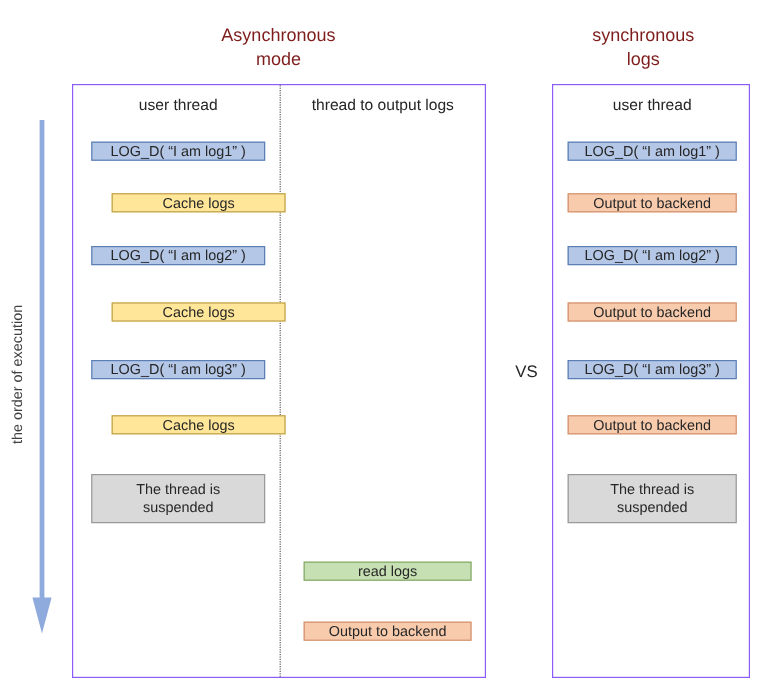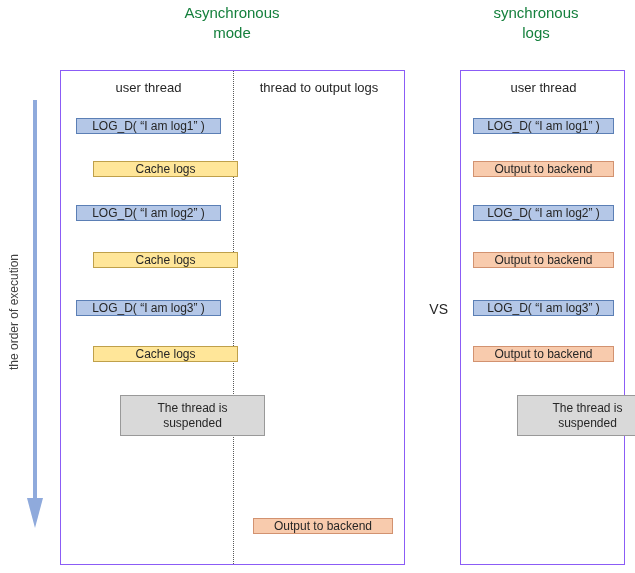--- a/index.html
+++ b/index.html
@@ -7,27 +7,27 @@
     position: relative;
     width: 635px;
     height: 573px;
     background: #ffffff;
     font-family: "Liberation Sans", sans-serif;
     color: #262626;
     overflow: hidden;
   }
   .title {
     position: absolute;
-    top: 3px;
+    top: 20px;
     width: 200px;
     text-align: center;
     font-size: 15px;
     line-height: 1.35;
     white-space: pre-line;
-    color: #15803d;
+    color: #7f1d1d;
   }
   .left-title  { left: 132px; }
   .right-title { left: 436px; }
 
   .exec-arrow { position: absolute; left: 20px; top: 96px; }
 
   .order-label {
     position: absolute;
     left: 14px;
     top: 312px;
@@ -78,21 +78,21 @@
     justify-content: center;
     text-align: center;
     font-size: 12px;
     line-height: 1.25;
     color: #262626;
   }
   .async-panel .ucol { left: 15px;  width: 145px; }
   .async-panel .ocol { left: 192px; width: 140px; }
   .sync-panel  .ucol { left: 12px;  width: 141px; }
 
-  .box.tall { height: 41px; padding: 11px 28px; margin-left: 44px; }
+  .box.tall { height: 41px; padding: 11px 28px; }
 
   .box.blue   { background: var(--blue-fill,   #b4c7e7); border-color: var(--blue-border,   #5b7fb5); }
   .box.yellow { background: var(--yellow-fill, #ffe699); border-color: var(--yellow-border, #bfa04a); margin-left: 17px; }
   .box.orange { background: var(--orange-fill, #f8cbad); border-color: var(--orange-border, #d29270); }
   .box.green  { background: var(--green-fill,  #c6e0b4); border-color: var(--green-border,  #84a968); }
   .box.gray   { background: var(--gray-fill,   #d9d9d9); border-color: var(--gray-border,   #999999); }
 
   .vs {
     position: absolute;
     left: 418px;
@@ -125,20 +125,21 @@
     <div class="col-header output-header">thread to output logs</div>
 
     <div class="box blue ucol" style="top:47px;">LOG_D( “I am log1” )</div>
     <div class="box yellow ucol" style="top:90px;">Cache logs</div>
     <div class="box blue ucol" style="top:134px;">LOG_D( “I am log2” )</div>
     <div class="box yellow ucol" style="top:181px;">Cache logs</div>
     <div class="box blue ucol" style="top:229px;">LOG_D( “I am log3” )</div>
     <div class="box yellow ucol" style="top:275px;">Cache logs</div>
     <div class="box gray tall ucol" style="top:324px;">The thread is suspended</div>
 
+    <div class="box green ocol" style="top:397px;">read logs</div>
     <div class="box orange ocol" style="top:447px;">Output to backend</div>
   </div>
 
   <div class="vs">VS</div>
 
   <div class="panel sync-panel">
     <div class="col-header user-header-sync">user thread</div>
 
     <div class="box blue ucol" style="top:47px;">LOG_D( “I am log1” )</div>
     <div class="box orange ucol" style="top:90px;">Output to backend</div>

